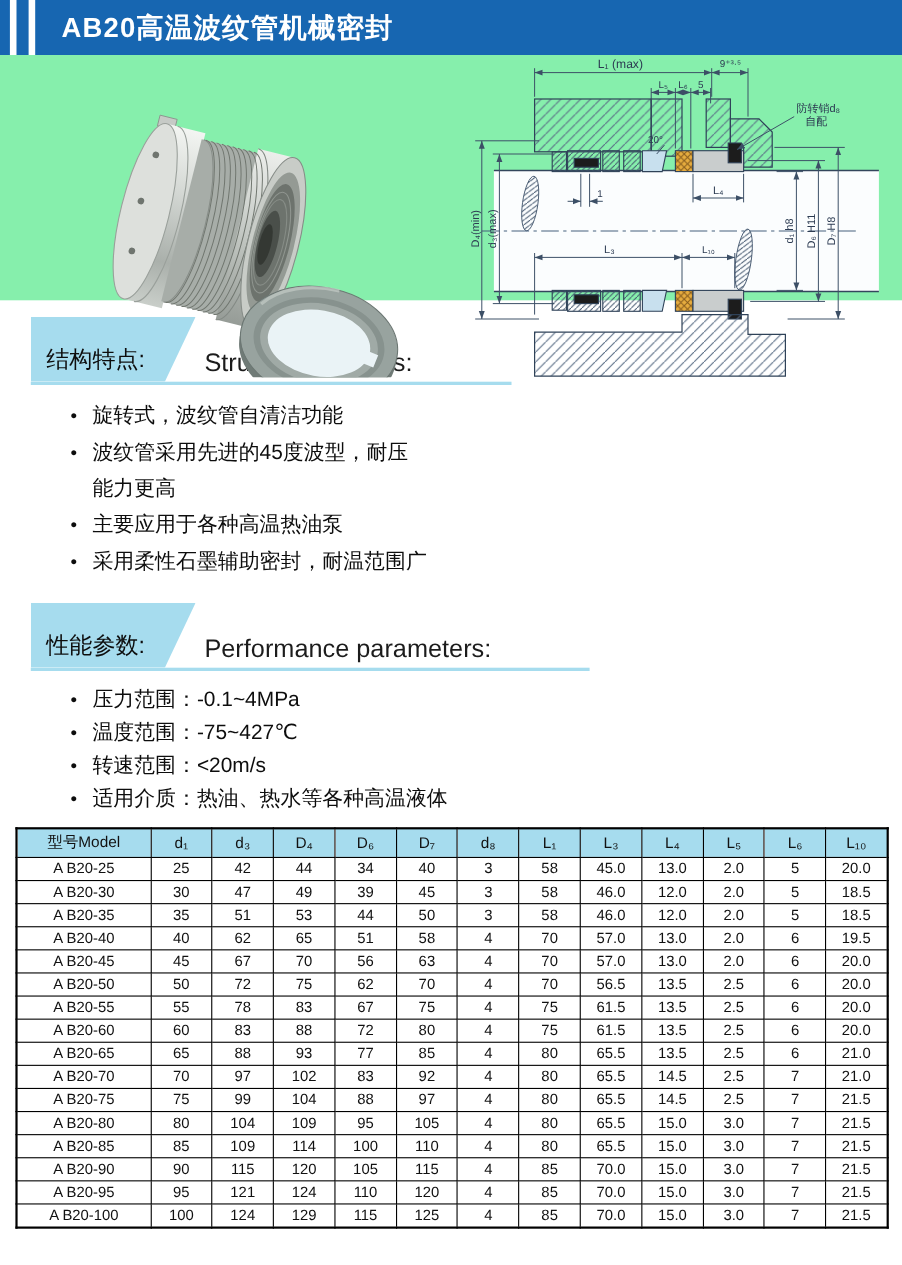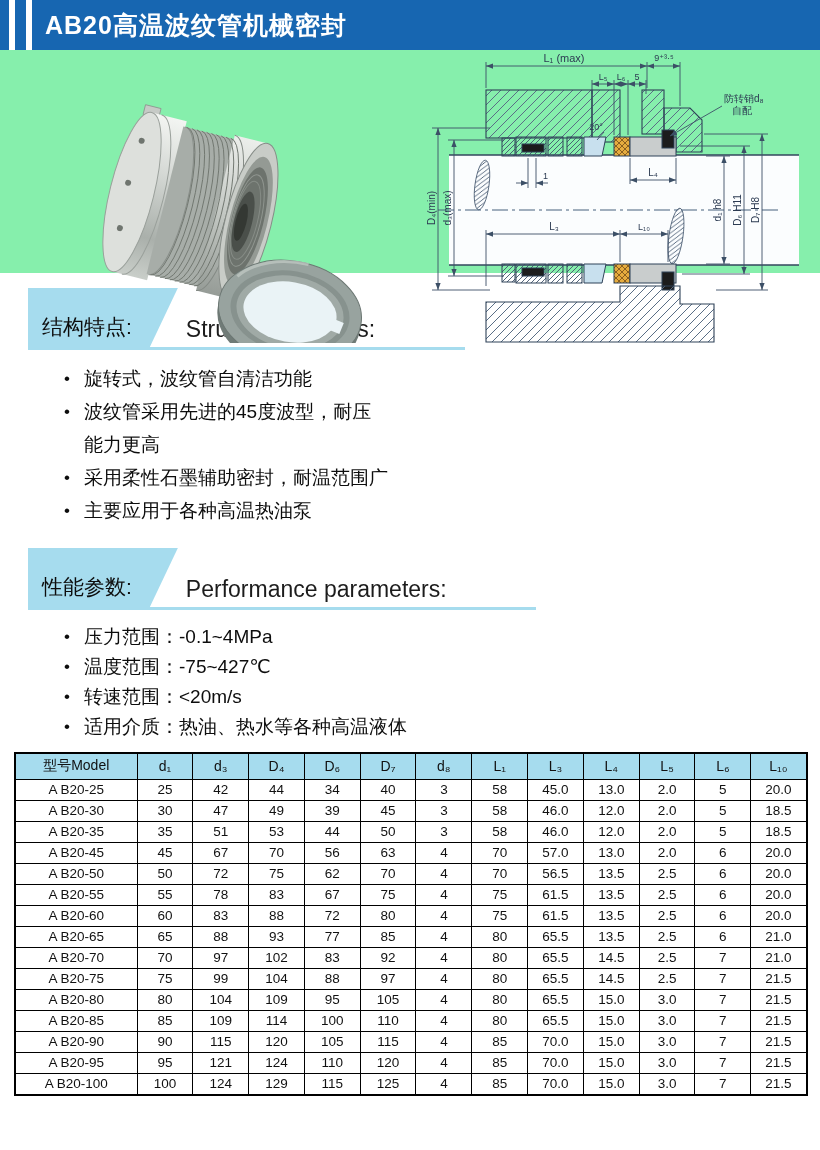--- a/index.html
+++ b/index.html
@@ -7,21 +7,21 @@
   body {
     width: 820px; height: 1150px; background: #ffffff; overflow: hidden;
     font-family: "Liberation Sans", "DejaVu Sans", sans-serif; color: #111;
   }
   
   .banner { height: 50px; display: flex; align-items: stretch; }
   .stripe { background: #1766b1; }
   .stripe.s1 { width: 9px; margin-right: 6px; }
   .stripe.s2 { width: 11px; margin-right: 6px; }
   .banner-main { flex: 1; background: #1766b1; display: flex; align-items: center; }
-  .banner-title { color: #fff; font-size: 25px; font-weight: bold; letter-spacing: 1px; padding-left: 13px; }
+  .banner-title { color: #fff; font-size: 25px; font-weight: bold; letter-spacing: 1px; padding-left: 24px; }
 
   
   .media { height: 223px; background: #86efac; position: relative; }
   .media svg { position: absolute; top: 0; }
   #photo-svg { left: 4px; }
   #drawing-svg { left: 424px; }
 
   
   .sec { margin-left: 28px; }
   .sec-structure { margin-top: 15px; }
@@ -253,22 +253,22 @@
 </div>
 
 <div class="sec sec-structure">
   <div class="sec-head">
     <span class="sec-tab">结构特点:</span>
     <span class="sec-heading">Structure features:</span>
   </div>
   <ul class="bullets" id="structure-list">
       <li>旋转式，波纹管自清洁功能</li>
       <li>波纹管采用先进的45度波型，耐压能力更高</li>
+      <li>主要应用于各种高温热油泵</li>
       <li>采用柔性石墨辅助密封，耐温范围广</li>
-      <li>主要应用于各种高温热油泵</li>
     </ul>
 </div>
 
 <div class="sec sec-performance">
   <div class="sec-head">
     <span class="sec-tab">性能参数:</span>
     <span class="sec-heading">Performance parameters:</span>
   </div>
   <ul class="bullets" id="performance-list">
       <li>压力范围：-0.1~4MPa</li>
@@ -351,20 +351,35 @@
         <td>50</td>
         <td>3</td>
         <td>58</td>
         <td>46.0</td>
         <td>12.0</td>
         <td>2.0</td>
         <td>5</td>
         <td>18.5</td>
       </tr>
       <tr>
+        <td>A B20-40</td>
+        <td>40</td>
+        <td>62</td>
+        <td>65</td>
+        <td>51</td>
+        <td>58</td>
+        <td>4</td>
+        <td>70</td>
+        <td>57.0</td>
+        <td>13.0</td>
+        <td>2.0</td>
+        <td>6</td>
+        <td>19.5</td>
+      </tr>
+      <tr>
         <td>A B20-45</td>
         <td>45</td>
         <td>67</td>
         <td>70</td>
         <td>56</td>
         <td>63</td>
         <td>4</td>
         <td>70</td>
         <td>57.0</td>
         <td>13.0</td>

